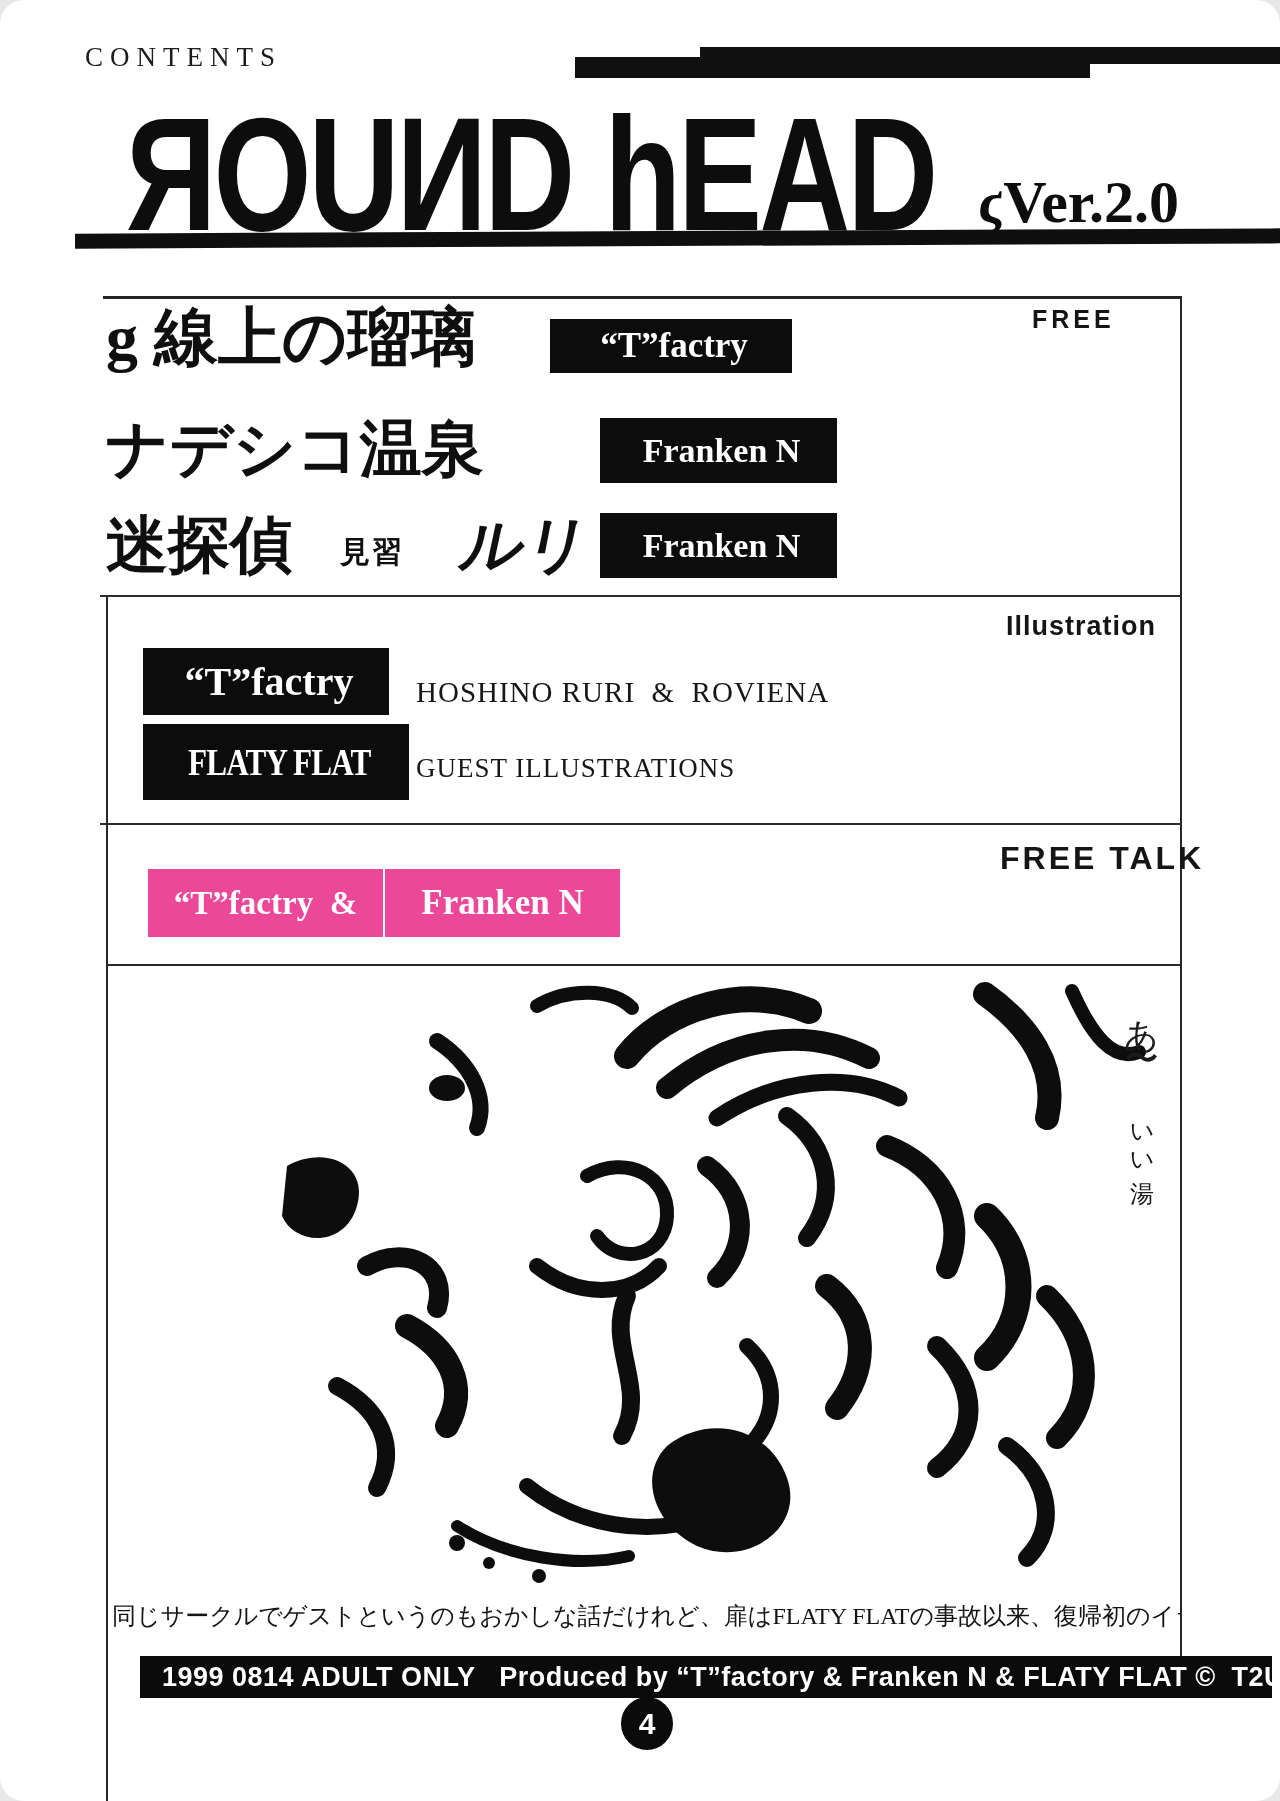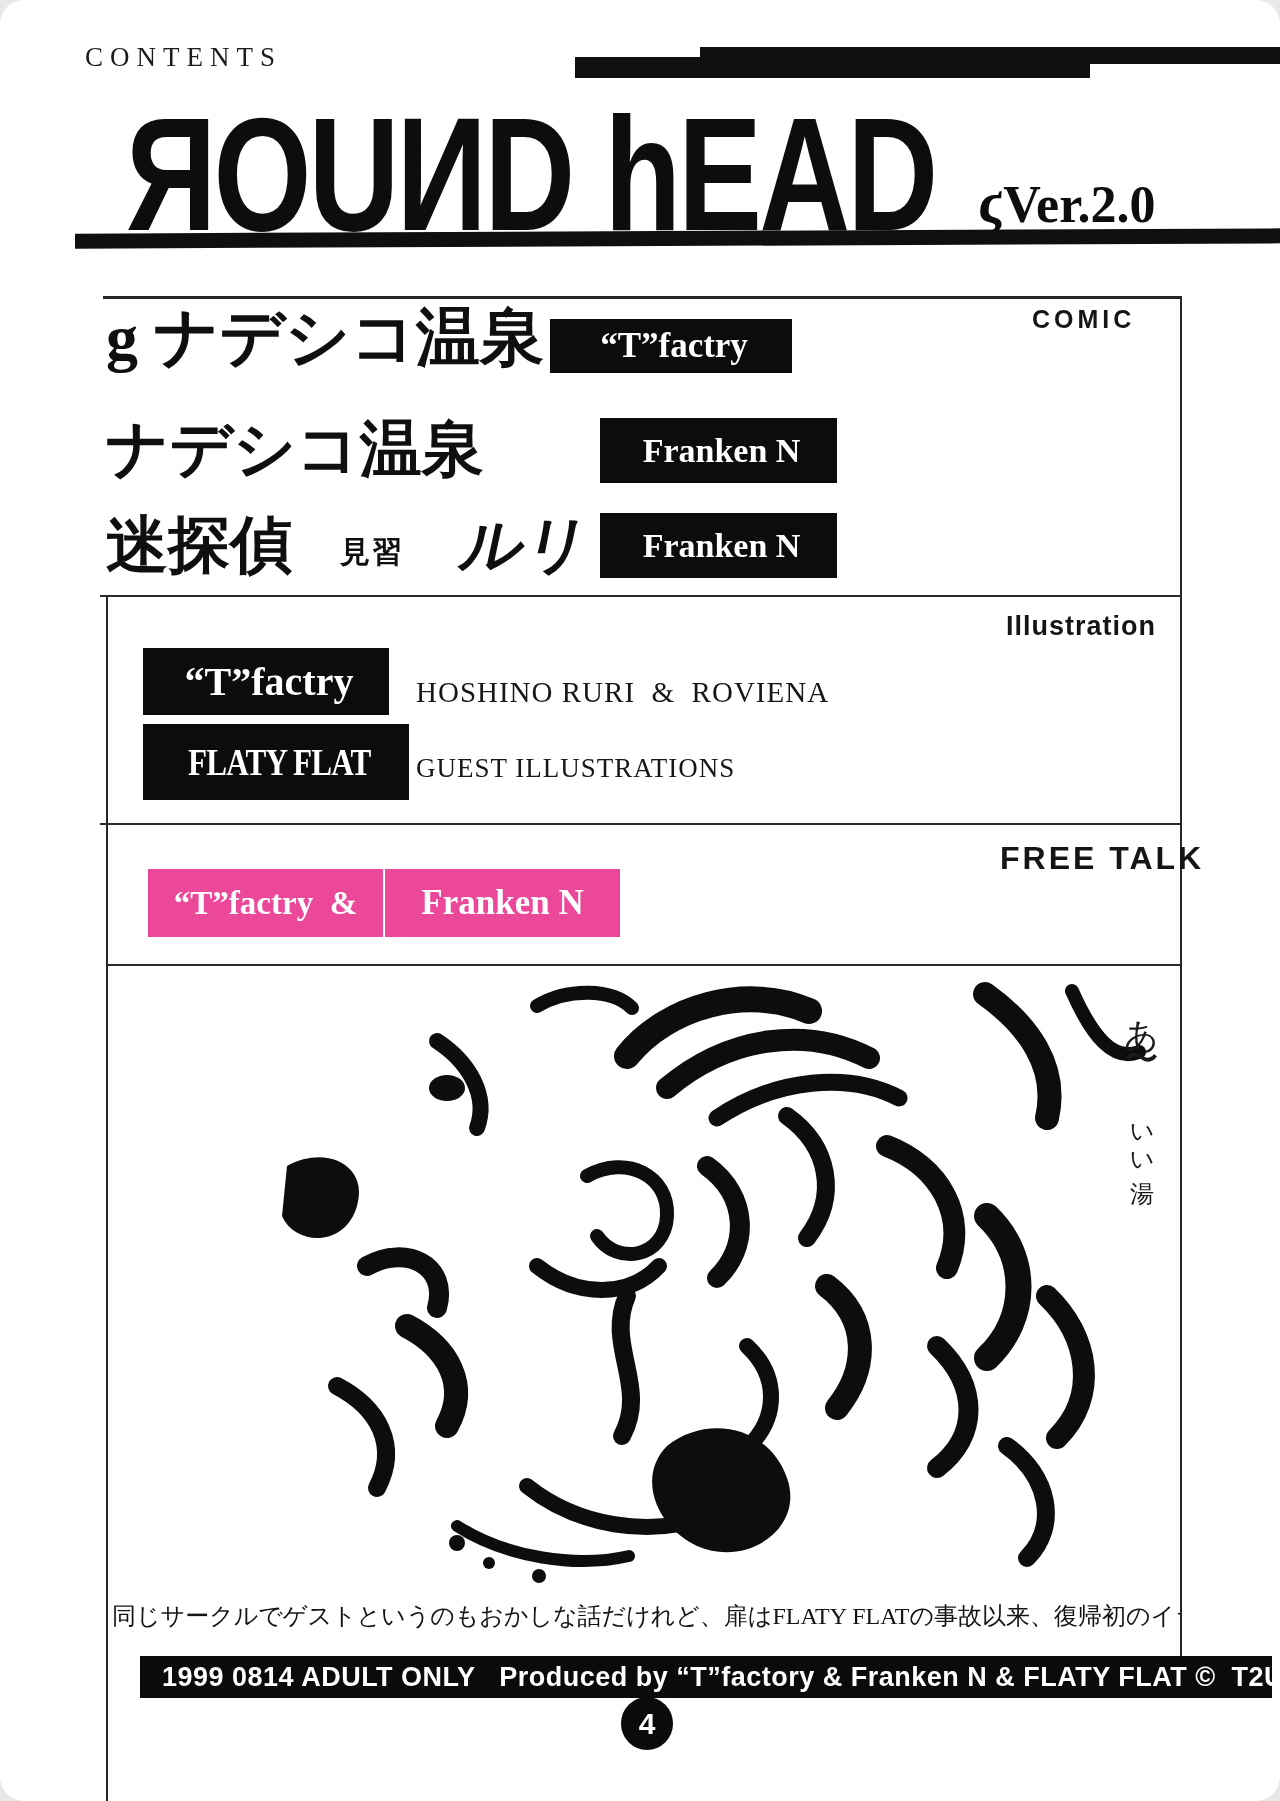--- a/index.html
+++ b/index.html
@@ -9,21 +9,21 @@
   
   .contents-label{position:absolute;left:85px;top:42px;font-family:"Liberation Serif",serif;
         font-size:27px;letter-spacing:7px;color:#1c1c1c;}
   .mast-bar-a{position:absolute;left:700px;top:47px;width:580px;height:17px;background:#101010;}
   .mast-bar-b{position:absolute;left:575px;top:57px;width:515px;height:21px;background:#101010;}
   .main-title{position:absolute;left:126px;top:94px;font-weight:800;font-size:126px;line-height:1;
         letter-spacing:-3px;transform:scaleY(1.28);transform-origin:left top;white-space:nowrap;color:#0d0d0d;}
   .title-version{position:absolute;left:978px;top:168px;font-family:"Liberation Serif",serif;
         font-weight:800;color:#0d0d0d;white-space:nowrap;}
   .title-version .sfx{font-size:60px;}
-  .title-version .ver{font-size:52px;text-align:right;}
+  .title-version .ver{font-size:60px;text-align:right;}
   .title-rule{position:absolute;left:75px;top:231px;width:1205px;height:15px;background:#0f0f0f;
         transform:rotate(-0.25deg);}
 
   
   .frame-top{position:absolute;left:103px;top:296px;width:1079px;height:3px;background:#262626;}
   .frame-right{position:absolute;left:1180px;top:296px;width:2px;height:1364px;background:#262626;}
   .frame-left{position:absolute;left:106px;top:595px;width:2px;height:1206px;background:#262626;}
   .divider{position:absolute;height:2px;background:#2a2a2a;}
   .div-comic{left:100px;top:595px;width:1082px;}
   .div-illust{left:100px;top:823px;width:1082px;}
@@ -93,23 +93,23 @@
   <div class="title-version"><span class="sfx">ϛ</span><span class="ver">Ver.2.0</span></div>
   <div class="title-rule"></div>
 
   <div class="frame-top"></div>
   <div class="frame-right"></div>
   <div class="frame-left"></div>
   <div class="divider div-comic"></div>
   <div class="divider div-illust"></div>
   <div class="divider div-freetalk"></div>
 
-  <div class="section-heading h-comic">COMIC</div>
+  <div class="section-heading h-comic">FREE</div>
 
-  <div class="jp-title row1-title">g ナデシコ温泉</div>
+  <div class="jp-title row1-title">g 線上の瑠璃</div>
   <div class="badge badge-r1">“T”factry</div>
 
   <div class="jp-title row2-title">ナデシコ温泉</div>
   <div class="badge badge-r2">Franken N</div>
 
   <div class="jp-title row3-title"><span>迷探偵</span><span class="row3-sub">見習</span><span class="row3-end">ルリ</span></div>
   <div class="badge badge-r3">Franken N</div>
 
   <div class="section-heading h-illust">Illustration</div>
   <div class="badge badge-ia">“T”factry</div>

